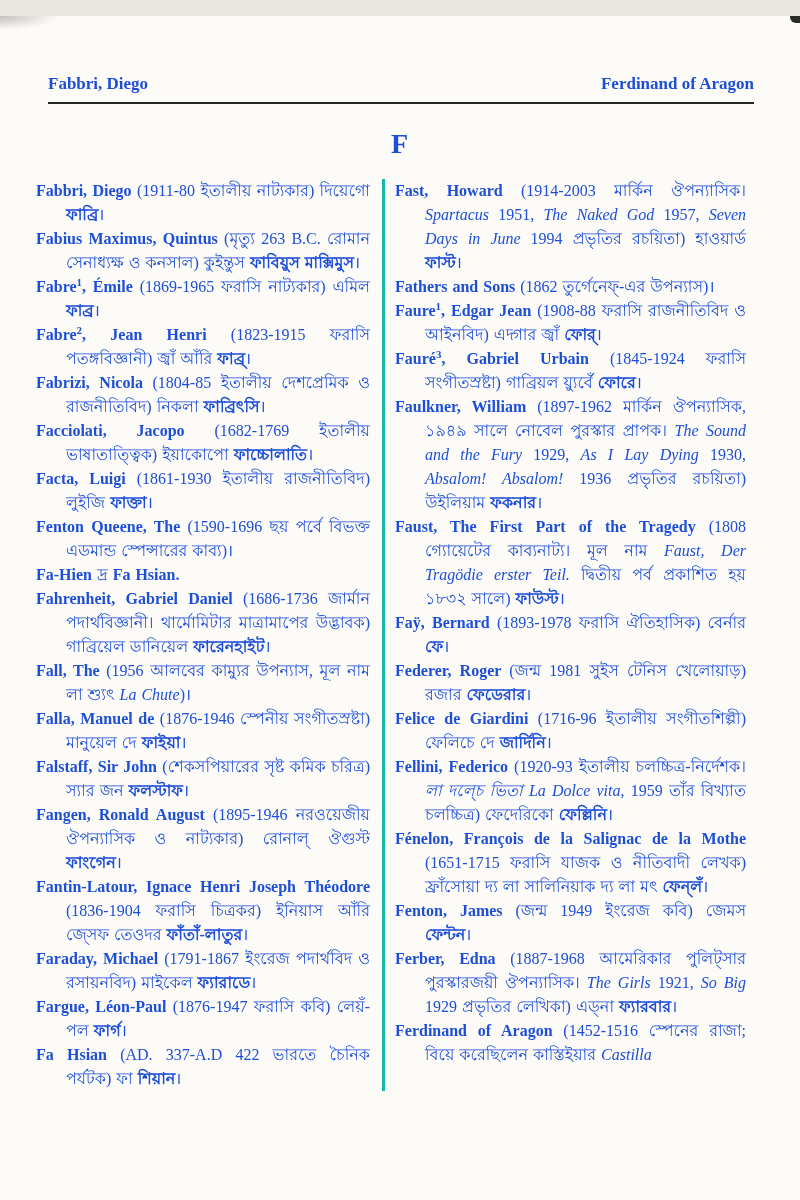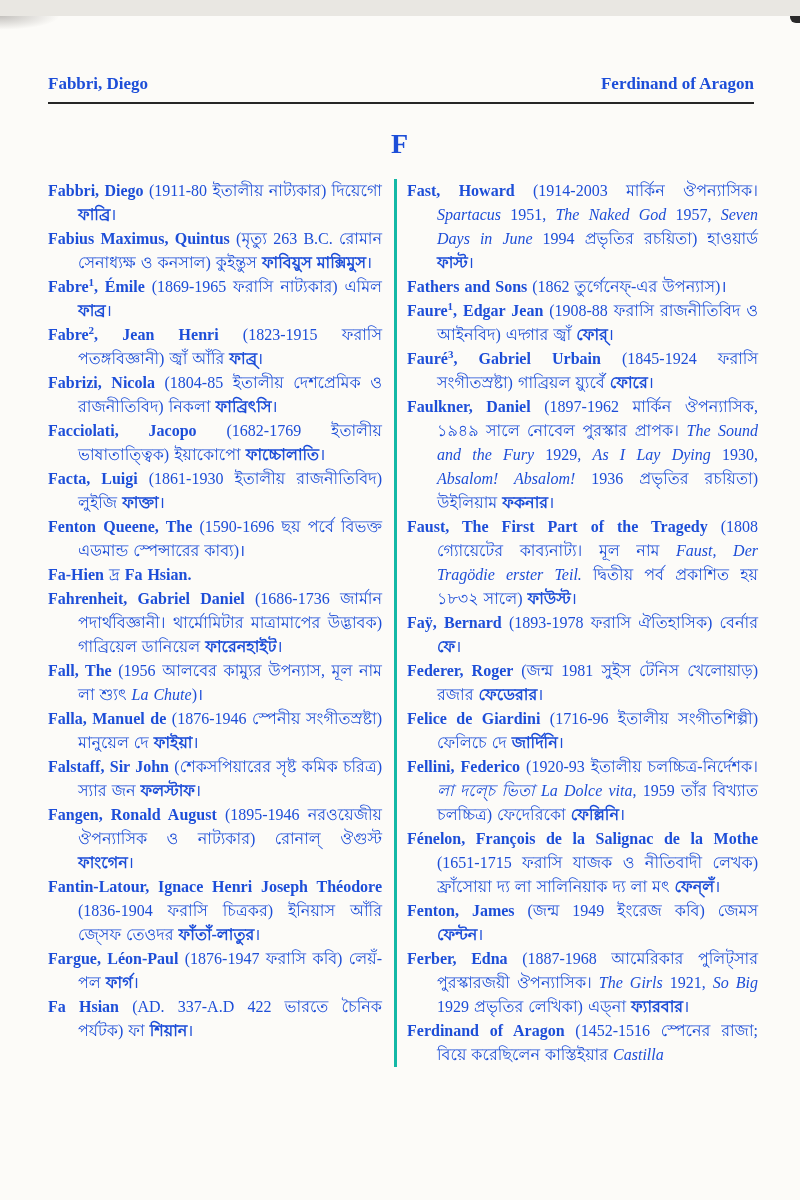--- a/index.html
+++ b/index.html
@@ -49,21 +49,21 @@
   .section-letter {
     position: absolute;
     top: 112px; left: 0; right: 0;
     text-align: center;
     font-weight: bold;
     font-size: 28px;
     letter-spacing: 1px;
   }
   .columns {
     position: absolute;
-    top: 163px; left: 48px; right: 42px;
+    top: 163px; left: 36px; right: 42px;
     display: flex;
   }
   .col {
     box-sizing: border-box;
   }
   .col-left {
     width: 346px;
     padding-right: 12px;
   }
   .col-right {
@@ -114,29 +114,30 @@
         <p class="entry"><span class="b">Facciolati, Jacopo </span><span>(1682-1769 ইতালীয় ভাষাতাত্ত্বিক) ইয়াকোপো </span><span class="b">ফাচ্চোলাতি</span><span>।</span></p>
         <p class="entry"><span class="b">Facta, Luigi </span><span>(1861-1930 ইতালীয় রাজনীতিবিদ) লুইজি </span><span class="b">ফাক্তা</span><span>।</span></p>
         <p class="entry"><span class="b">Fenton Queene, The </span><span>(1590-1696 ছয় পর্বে বিভক্ত এডমান্ড স্পেন্সারের কাব্য)।</span></p>
         <p class="entry"><span class="b">Fa-Hien </span><span>দ্র </span><span class="b">Fa Hsian.</span></p>
         <p class="entry"><span class="b">Fahrenheit, Gabriel Daniel </span><span>(1686-1736 জার্মান পদার্থবিজ্ঞানী। থার্মোমিটার মাত্রামাপের উদ্ভাবক) গাব্রিয়েল ডানিয়েল </span><span class="b">ফারেনহাইট</span><span>।</span></p>
         <p class="entry"><span class="b">Fall, The </span><span>(1956 আলবের কাম্যুর উপন্যাস, মূল নাম লা শ্যুৎ </span><span class="i">La Chute</span><span>)।</span></p>
         <p class="entry"><span class="b">Falla, Manuel de </span><span>(1876-1946 স্পেনীয় সংগীতস্রষ্টা) মানুয়েল দে </span><span class="b">ফাইয়া</span><span>।</span></p>
         <p class="entry"><span class="b">Falstaff, Sir John </span><span>(শেকসপিয়ারের সৃষ্ট কমিক চরিত্র) স্যার জন </span><span class="b">ফলস্টাফ</span><span>।</span></p>
         <p class="entry"><span class="b">Fangen, Ronald August </span><span>(1895-1946 নরওয়েজীয় ঔপন্যাসিক ও নাট্যকার) রোনাল্ ঔগুস্ট </span><span class="b">ফাংগেন</span><span>।</span></p>
         <p class="entry"><span class="b">Fantin-Latour, Ignace Henri Joseph Théodore </span><span>(1836-1904 ফরাসি চিত্রকর) ইনিয়াস আঁরি জ্সেফ তেওদর </span><span class="b">ফাঁতাঁ-লাতুর</span><span>।</span></p>
+        <p class="entry"><span class="b">Faraday, Michael </span><span>(1791-1867 ইংরেজ পদার্থবিদ ও রসায়নবিদ) মাইকেল </span><span class="b">ফ্যারাডে</span><span>।</span></p>
         <p class="entry"><span class="b">Fargue, Léon-Paul </span><span>(1876-1947 ফরাসি কবি) লেয়ঁ-পল </span><span class="b">ফার্গ</span><span>।</span></p>
         <p class="entry"><span class="b">Fa Hsian </span><span>(AD. 337-A.D 422 ভারতে চৈনিক পর্যটক) ফা </span><span class="b">শিয়ান</span><span>।</span></p>
       </div>
     <div class="col col-right">
         <p class="entry"><span class="b">Fast, Howard </span><span>(1914-2003 মার্কিন ঔপন্যাসিক। </span><span class="i">Spartacus</span><span> 1951, </span><span class="i">The Naked God</span><span> 1957, </span><span class="i">Seven Days in June</span><span> 1994 প্রভৃতির রচয়িতা) হাওয়ার্ড </span><span class="b">ফাস্ট</span><span>।</span></p>
         <p class="entry"><span class="b">Fathers and Sons </span><span>(1862 তুর্গেনেফ্-এর উপন্যাস)।</span></p>
         <p class="entry"><span class="b">Faure</span><sup>1</sup><span class="b">, Edgar Jean </span><span>(1908-88 ফরাসি রাজনীতিবিদ ও আইনবিদ) এদ্গার জ্বাঁ </span><span class="b">ফোর্</span><span>।</span></p>
         <p class="entry"><span class="b">Fauré</span><sup>3</sup><span class="b">, Gabriel Urbain </span><span>(1845-1924 ফরাসি সংগীতস্রষ্টা) গাব্রিয়ল য়্যুর্বেঁ </span><span class="b">ফোরে</span><span>।</span></p>
-        <p class="entry"><span class="b">Faulkner, Daniel </span><span>(1897-1962 মার্কিন ঔপন্যাসিক, ১৯৪৯ সালে নোবেল পুরস্কার প্রাপক। </span><span class="i">The Sound and the Fury</span><span> 1929, </span><span class="i">As I Lay Dying</span><span> 1930, </span><span class="i">Absalom! Absalom!</span><span> 1936 প্রভৃতির রচয়িতা) উইলিয়াম </span><span class="b">ফকনার</span><span>।</span></p>
+        <p class="entry"><span class="b">Faulkner, William </span><span>(1897-1962 মার্কিন ঔপন্যাসিক, ১৯৪৯ সালে নোবেল পুরস্কার প্রাপক। </span><span class="i">The Sound and the Fury</span><span> 1929, </span><span class="i">As I Lay Dying</span><span> 1930, </span><span class="i">Absalom! Absalom!</span><span> 1936 প্রভৃতির রচয়িতা) উইলিয়াম </span><span class="b">ফকনার</span><span>।</span></p>
         <p class="entry"><span class="b">Faust, The First Part of the Tragedy </span><span>(1808 গ্যোয়েটের কাব্যনাট্য। মূল নাম </span><span class="i">Faust, Der Tragödie erster Teil.</span><span> দ্বিতীয় পর্ব প্রকাশিত হয় ১৮৩২ সালে) </span><span class="b">ফাউস্ট</span><span>।</span></p>
         <p class="entry"><span class="b">Faÿ, Bernard </span><span>(1893-1978 ফরাসি ঐতিহাসিক) বের্নার </span><span class="b">ফে</span><span>।</span></p>
         <p class="entry"><span class="b">Federer, Roger </span><span>(জন্ম 1981 সুইস টেনিস খেলোয়াড়) রজার </span><span class="b">ফেডেরার</span><span>।</span></p>
         <p class="entry"><span class="b">Felice de Giardini </span><span>(1716-96 ইতালীয় সংগীতশিল্পী) ফেলিচে দে </span><span class="b">জার্দিনি</span><span>।</span></p>
         <p class="entry"><span class="b">Fellini, Federico </span><span>(1920-93 ইতালীয় চলচ্চিত্র-নির্দেশক। </span><span class="i">লা দল্চে ভিতা </span><span class="i">La Dolce vita</span><span>, 1959 তাঁর বিখ্যাত চলচ্চিত্র) ফেদেরিকো </span><span class="b">ফেল্লিনি</span><span>।</span></p>
         <p class="entry"><span class="b">Fénelon, François de la Salignac de la Mothe </span><span>(1651-1715 ফরাসি যাজক ও নীতিবাদী লেখক) ফ্রাঁসোয়া দ্য লা সালিনিয়াক দ্য লা মৎ </span><span class="b">ফেন্লঁ</span><span>।</span></p>
         <p class="entry"><span class="b">Fenton, James </span><span>(জন্ম 1949 ইংরেজ কবি) জেমস </span><span class="b">ফেন্টন</span><span>।</span></p>
         <p class="entry"><span class="b">Ferber, Edna </span><span>(1887-1968 আমেরিকার পুলিট্সার পুরস্কারজয়ী ঔপন্যাসিক। </span><span class="i">The Girls</span><span> 1921, </span><span class="i">So Big</span><span> 1929 প্রভৃতির লেখিকা) এড্না </span><span class="b">ফ্যারবার</span><span>।</span></p>
         <p class="entry"><span class="b">Ferdinand of Aragon </span><span>(1452-1516 স্পেনের রাজা; বিয়ে করেছিলেন কাস্তিইয়ার </span><span class="i">Castilla</span></p>
       </div>

